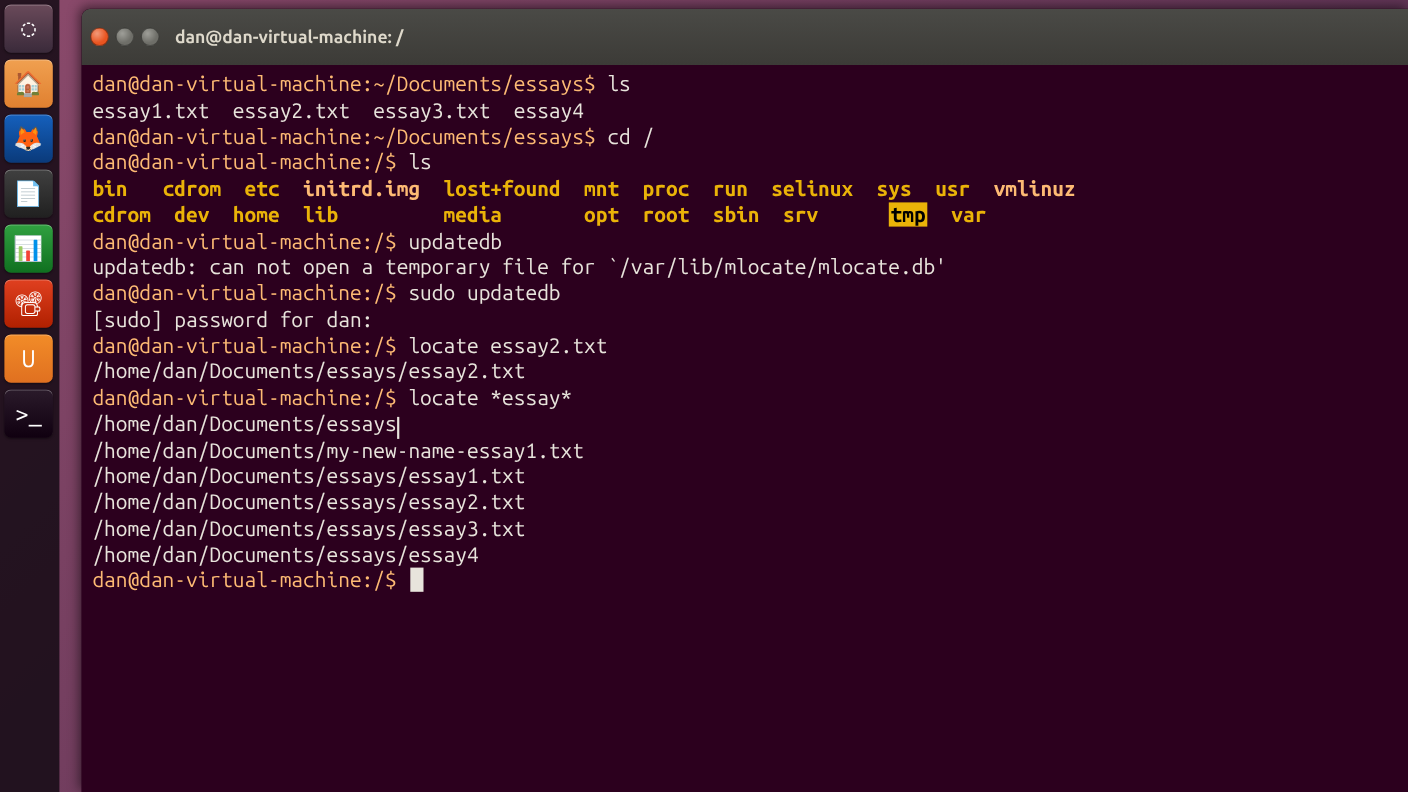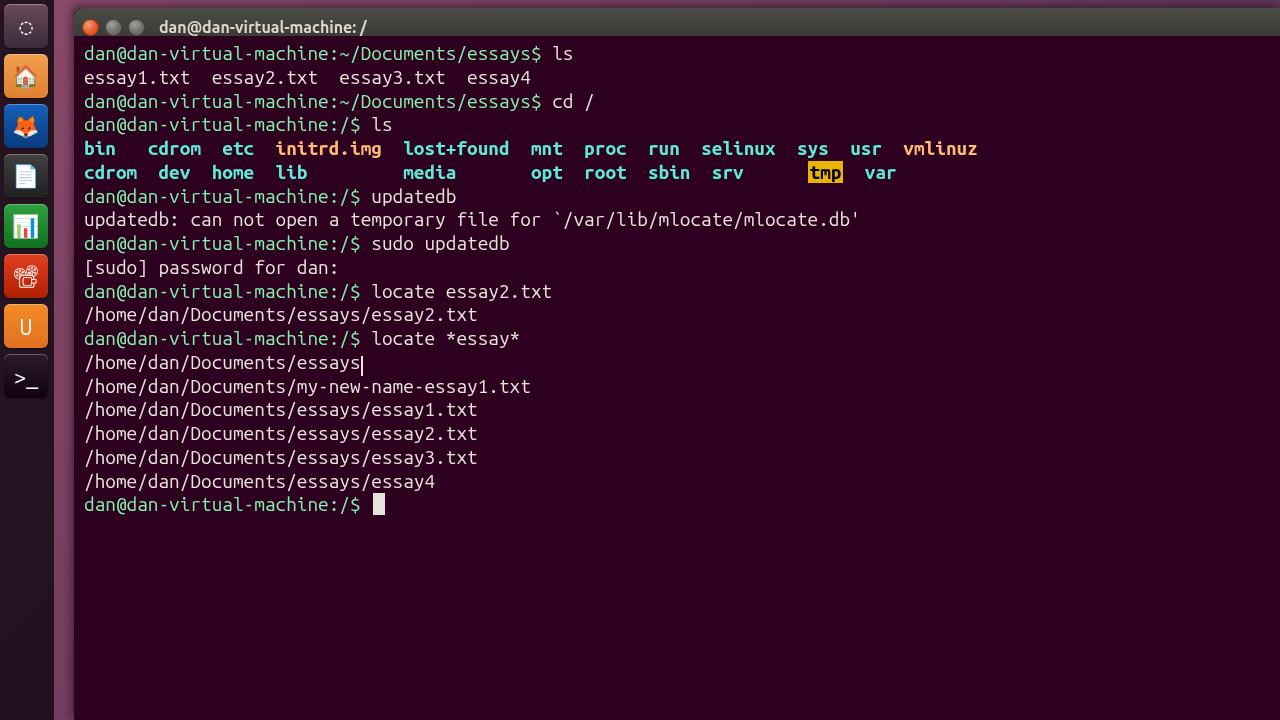--- a/index.html
+++ b/index.html
@@ -34,39 +34,39 @@
 .launcher-item.usc        { background:linear-gradient(180deg,#F28C28,#E07020); }
 .launcher-item.terminal   { background:linear-gradient(180deg,#2A1A2A,#100010); }
 .terminal-window {
   position:absolute; left:74px; top:8px; right:0; bottom:0;
   background:#2C001E;
   border-top-left-radius:8px;
   box-shadow:-2px -2px 10px rgba(0,0,0,0.5);
   overflow:hidden;
 }
 .titlebar {
-  height:28px;
+  height:51px;
   background:linear-gradient(180deg,#4A4A46 0%,#3C3B37 100%);
-  display:flex; align-items:flex-end; padding:0 8px; gap:6px;
+  display:flex; align-items:center; padding:0 8px; gap:6px;
   border-top-left-radius:8px;
 }
 .tb-btn { width:17px; height:17px; border-radius:50%; border:1px solid rgba(0,0,0,0.4); cursor:pointer; }
 .tb-close { background:radial-gradient(circle at 35% 30%,#F29A7A,#E95420 60%); }
 .tb-min   { background:radial-gradient(circle at 35% 30%,#9F9F99,#6E6E68 60%); }
 .tb-max   { background:radial-gradient(circle at 35% 30%,#9F9F99,#6E6E68 60%); }
 .title-text { margin-left:8px; color:#DED9CB; font-size:16px; font-weight:bold; font-family:"Ubuntu",sans-serif; }
 .term-body {
   padding:6px 10px;
   color:#E8E4DC;
   font-size:19px;
   line-height:1.25;
   white-space:pre;
 }
-.prompt   { color:#86efac; }
-.dir      { color:#5eead4; font-weight:bold; }
+.prompt   { color:#fdba74; }
+.dir      { color:#eab308; font-weight:bold; }
 .link     { color:#fdba74; font-weight:bold; }
 .hl       { background:#eab308; color:#000; font-weight:bold; padding:0 2px; }
 .cursor   { display:inline-block; width:12px; height:22px; background:#E8E4DC; vertical-align:text-bottom; margin-left:2px; animation:blink 1s steps(1) infinite; }
 @keyframes blink { 50% { opacity:0; } }
 .text-cur { display:inline-block; width:2px; height:20px; background:#E8E4DC; vertical-align:middle; position:relative; top:2px; }
 </style>
 </head>
 <body>
 
 <div class="launcher">

